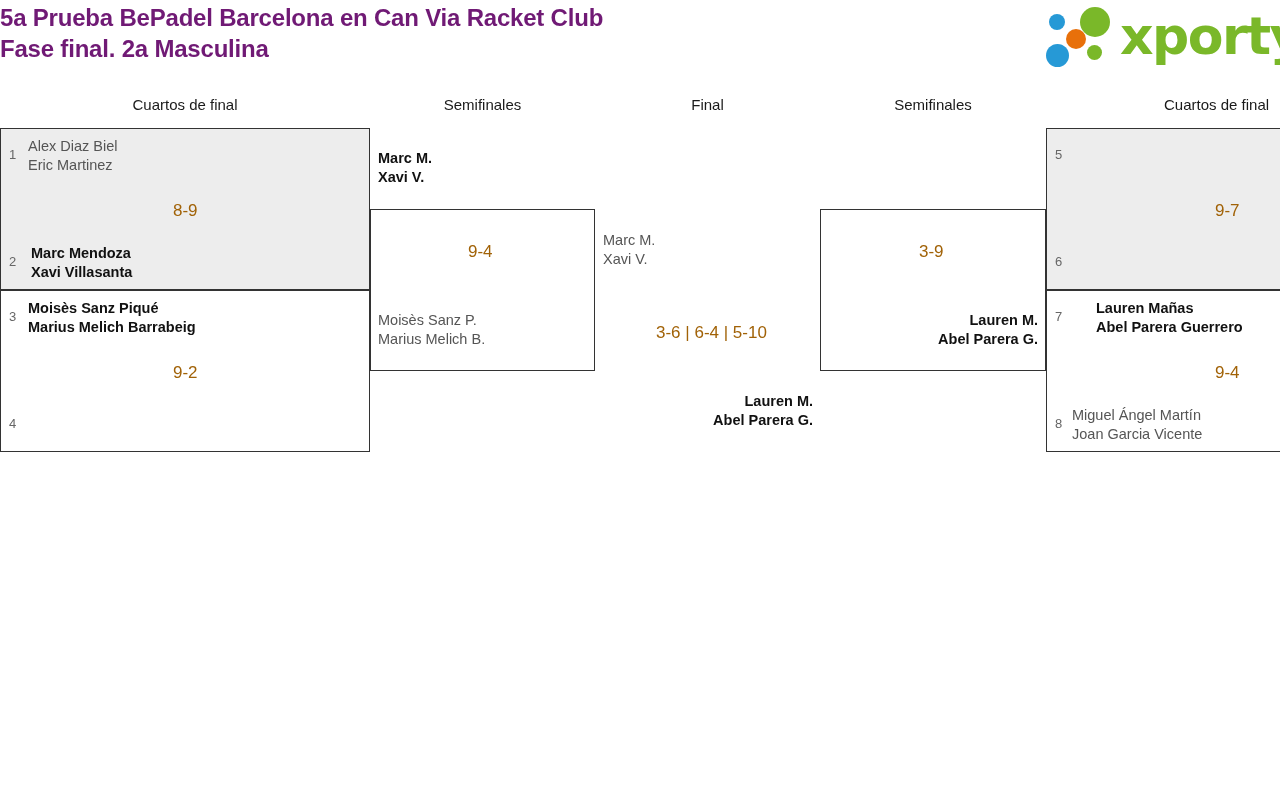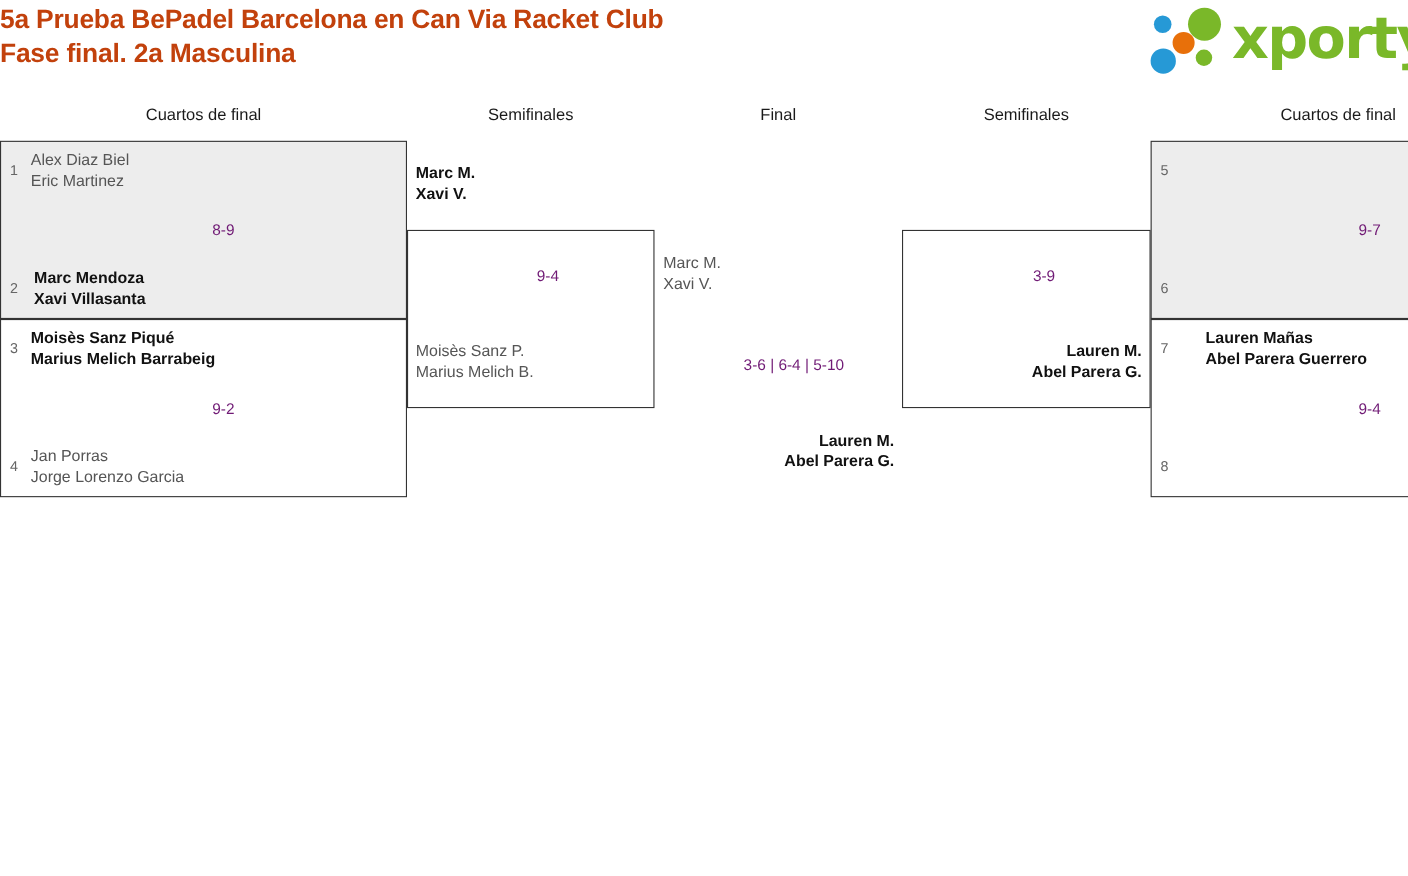--- a/index.html
+++ b/index.html
@@ -3,21 +3,21 @@
 <meta charset="utf-8">
 <style>
   html,body{margin:0;padding:0;}
   body{
     width:1280px;height:796px;background:#fff;overflow:hidden;position:relative;
     font-family:"Liberation Sans","DejaVu Sans",sans-serif;color:#111;
   }
   
   #header{position:absolute;left:0;top:0;width:1280px;height:85px;}
   #title{position:absolute;left:0;top:2px;width:800px;
-         font-size:24px;line-height:31px;font-weight:600;color:#c2410c;
+         font-size:24px;line-height:31px;font-weight:600;color:#701a75;
          letter-spacing:-0.2px;}
   #title .l2{display:block;}
   #logo{position:absolute;left:1046px;top:5px;width:234px;height:64px;}
   #logo .dots{position:absolute;left:0;top:0;width:76px;height:64px;}
   #logo .dot{position:absolute;border-radius:50%;}
   #logo .wordmark{position:absolute;left:74px;top:2px;
       font-size:52px;line-height:58px;font-weight:700;color:#7ab829;
       letter-spacing:-1.5px;font-family:"DejaVu Sans",sans-serif;}
   
   .round-head{position:absolute;top:96px;font-size:15px;color:#1a1a1a;
@@ -28,21 +28,21 @@
      border:1px solid #333;}
   .qf-box.shaded{background:#ededed;}
   .qf-box.right{width:236px;}
   .sf-box{position:absolute;box-sizing:border-box;border:1px solid #333;
      border-top:1px solid #333;}
   .team{position:absolute;font-size:14.5px;line-height:19px;white-space:nowrap;}
   .team .n1,.team .n2{display:block;}
   .winner{font-weight:700;color:#111;}
   .loser{font-weight:400;color:#555;}
   .seed{position:absolute;font-size:13px;color:#666;font-weight:400;}
-  .score{position:absolute;font-size:14px;color:#701a75;white-space:nowrap;margin-left:20px;}
+  .score{position:absolute;font-size:17px;color:#a16207;white-space:nowrap;}
   .ralign{text-align:right;}
 </style>
 </head>
 <body>
 
 <div id="header">
   <div id="title">
     <span>5a Prueba BePadel Barcelona en Can Via Racket Club</span>
     <span class="l2">Fase final. 2a Masculina</span>
   </div>
@@ -82,40 +82,40 @@
   </div>
 
   <div class="qf-box" style="left:0px;top:290px;">
     <span class="seed" style="left:8px;top:18px;">3</span>
     <div class="team winner" style="left:27px;top:8px;">
       <span class="n1">Moisès Sanz Piqué</span>
       <span class="n2">Marius Melich Barrabeig</span>
     </div>
     <span class="score" style="left:172px;top:72px;">9-2</span>
     <span class="seed" style="left:8px;top:125px;">4</span>
-    <div class="team loser" style="left:27px;top:115px;">
-      <span class="n1">Jan Porras</span>
-      <span class="n2">Jorge Lorenzo Garcia</span>
-    </div>
   </div>
 
   <div class="qf-box shaded right" style="left:1046px;top:128px;">
     <span class="seed" style="left:8px;top:18px;">5</span>
     <span class="score" style="left:168px;top:72px;">9-7</span>
     <span class="seed" style="left:8px;top:125px;">6</span>
   </div>
 
   <div class="qf-box right" style="left:1046px;top:290px;">
     <span class="seed" style="left:8px;top:18px;">7</span>
     <div class="team winner" style="left:25px;top:8px;margin-left:24px;">
       <span class="n1">Lauren Mañas</span>
       <span class="n2">Abel Parera Guerrero</span>
     </div>
     <span class="score" style="left:168px;top:72px;">9-4</span>
     <span class="seed" style="left:8px;top:125px;">8</span>
+    <div class="team loser" style="left:25px;top:115px;">
+      <span class="n1">Miguel Ángel Martín</span>
+      <span class="n2">Joan Garcia Vicente</span>
+    </div>
   </div>
 
   <div class="sf-box" style="left:370px;top:209px;width:225px;height:162px;"></div>
   <div class="team winner" style="left:378px;top:149px;">
     <span class="n1">Marc M.</span>
     <span class="n2">Xavi V.</span>
   </div>
   <span class="score" style="left:468px;top:242px;">9-4</span>
   <div class="team loser" style="left:378px;top:311px;">
     <span class="n1">Moisès Sanz P.</span>

